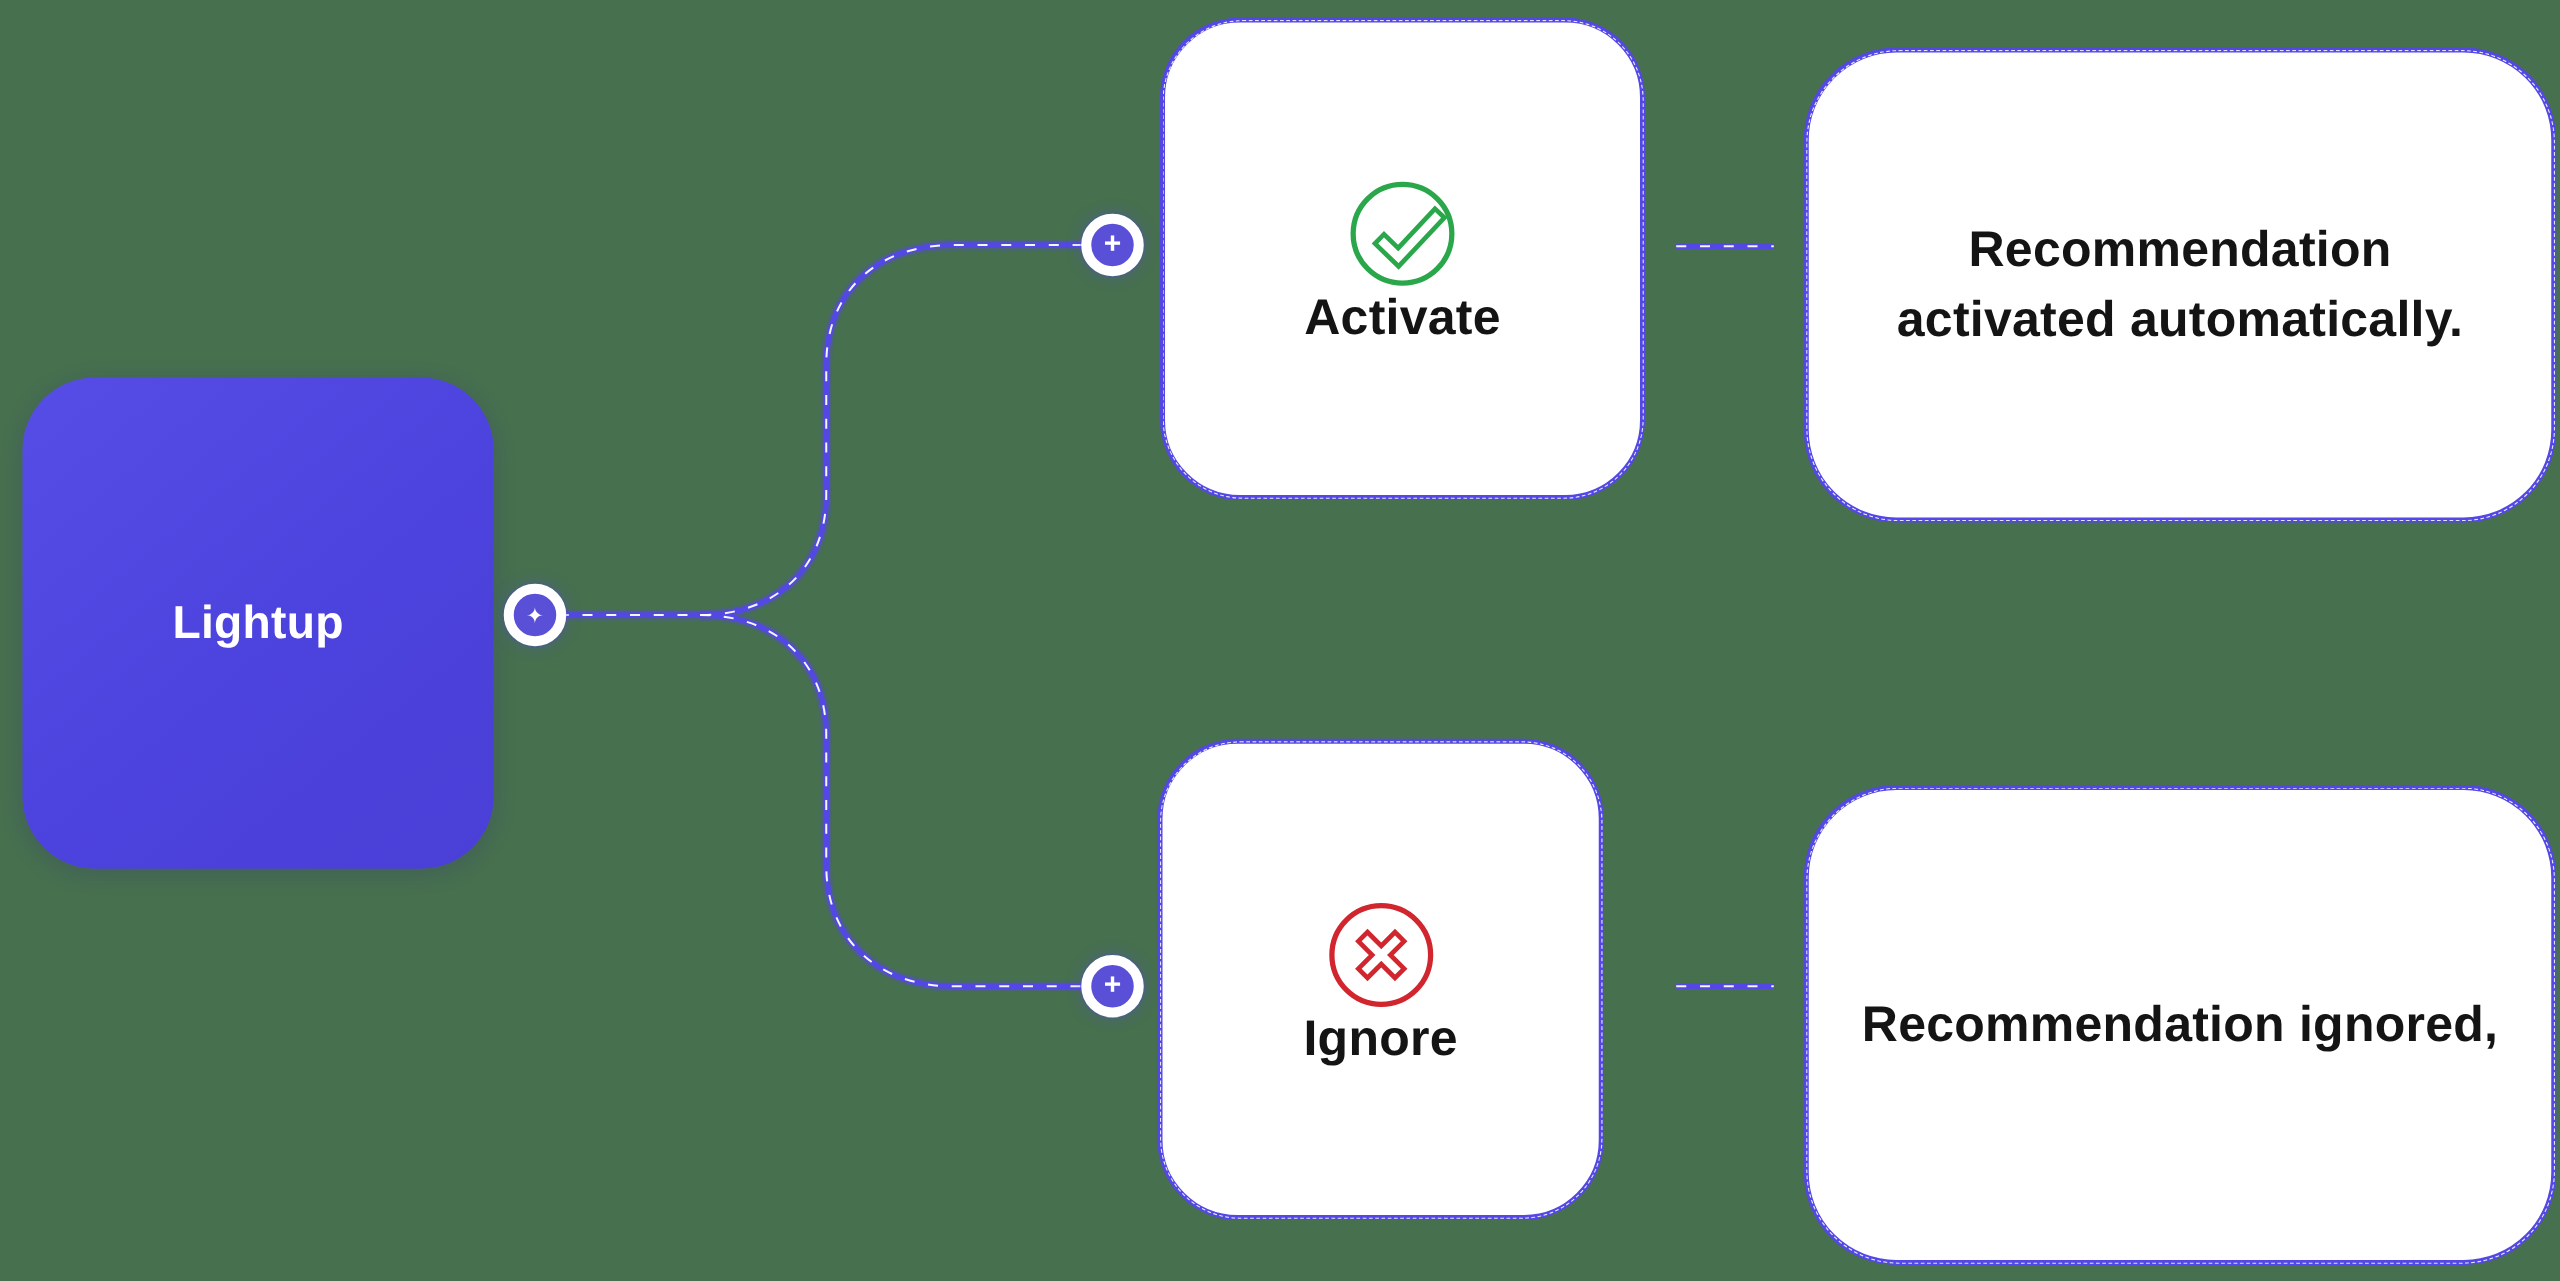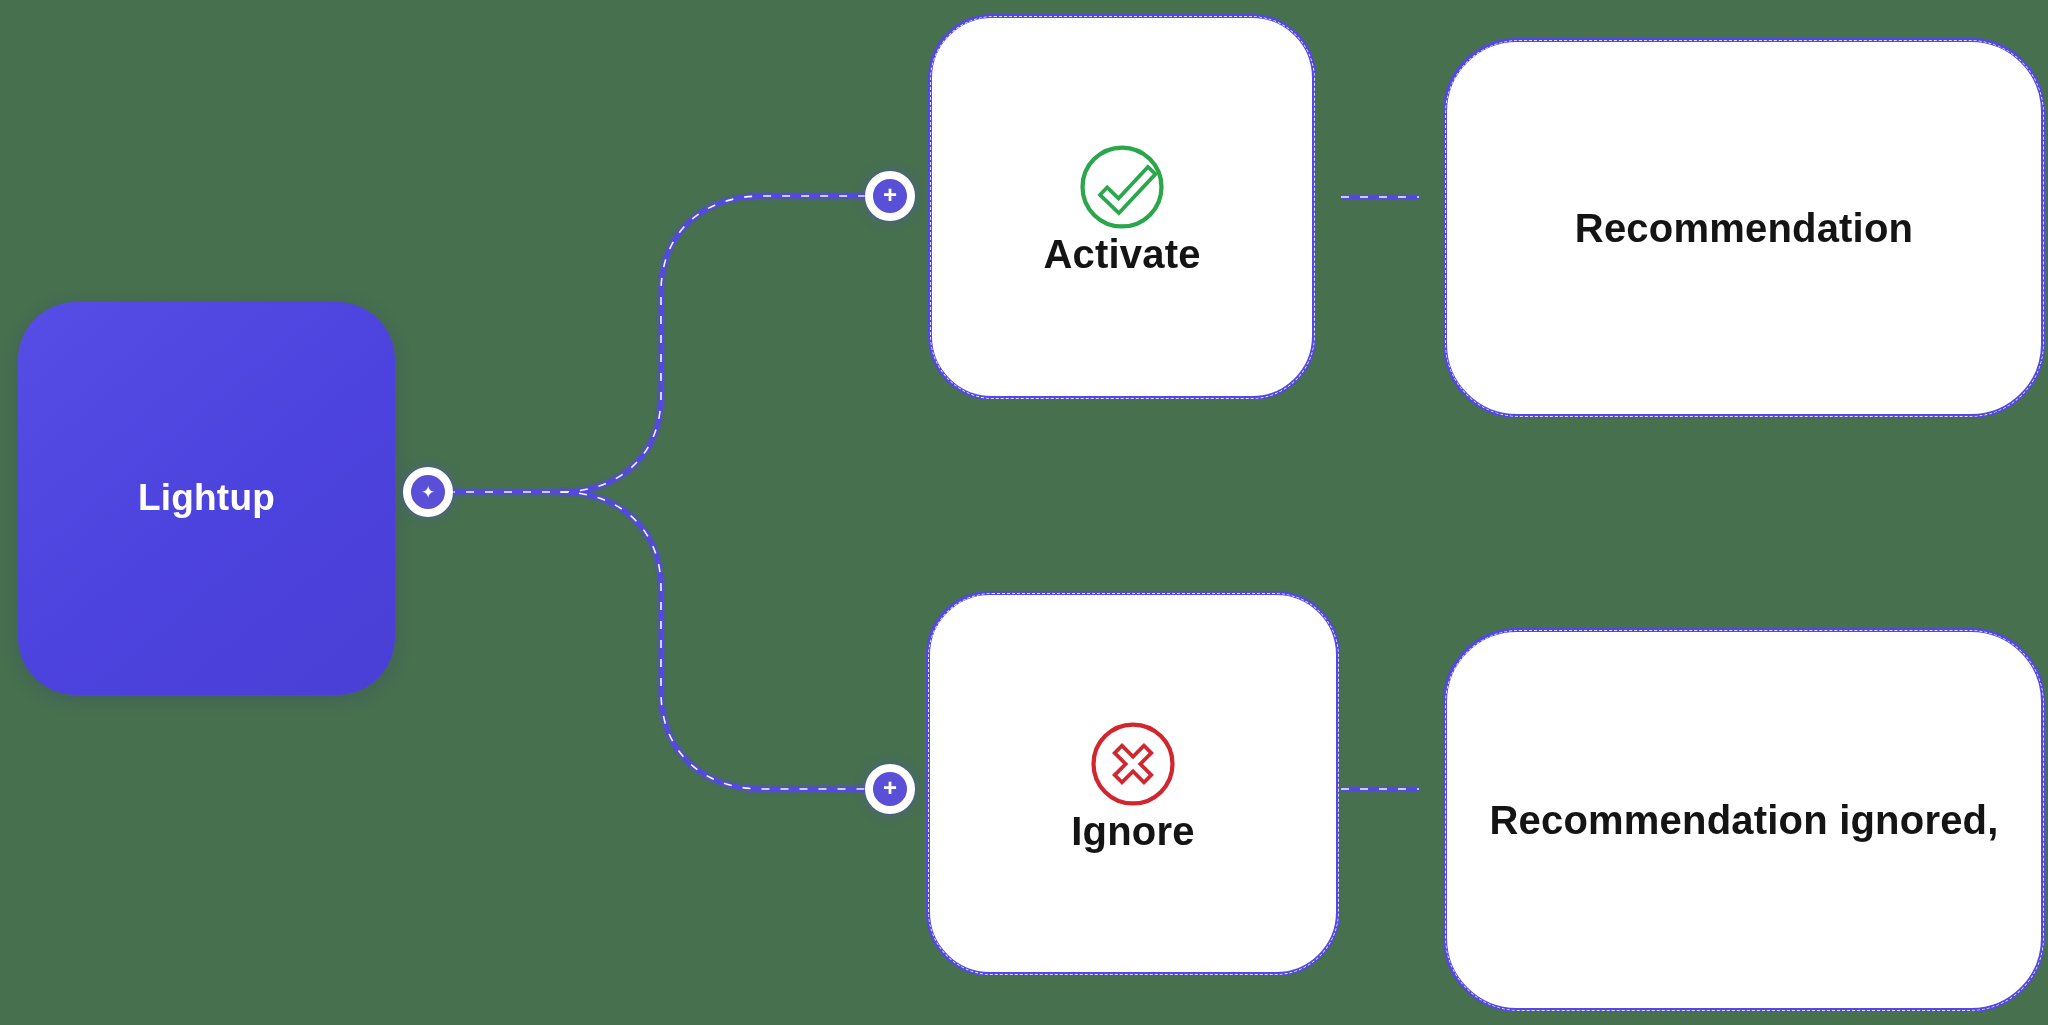--- a/index.html
+++ b/index.html
@@ -41,21 +41,21 @@
   .root-title span { display: block; }
 
   
   .option-card {
     background: #ffffff;
     border: 4px solid #5348e4;
     border-radius: 64px;
     display: flex; flex-direction: column; align-items: center; justify-content: center;
   }
   .activate-card { left: 928px; top: 14px;  width: 388px; height: 386px; }
-  .ignore-card   { left: 926px; top: 591px; width: 414px; height: 385px; }
+  .ignore-card   { left: 926px; top: 591px; width: 357px; height: 385px; }
 
   .option-label {
     color: #141414; font-weight: 700; font-size: 40px; line-height: 1;
     letter-spacing: .2px;
   }
   .icon-wrap { width: 94px; height: 94px; }
   .icon-wrap svg { width: 94px; height: 94px; display: block; }
 
   
   .result-card {
@@ -157,20 +157,21 @@
         <path d="M 35.8 35.8 L 64.2 64.2 M 64.2 35.8 L 35.8 64.2" fill="none" stroke="#ffffff" stroke-width="7"></path>
       </svg>
     </div>
     <div class="option-label">Ignore</div>
   </div>
 
   <div class="card result-card result-top">
     <div class="dash-overlay"></div>
     <div class="result-text">
       <span>Recommendation</span>
+      <span>activated automatically.</span>
     </div>
   </div>
 
   <div class="card result-card result-bottom">
     <div class="dash-overlay"></div>
     <div class="result-text">
       <span>Recommendation ignored,</span>
     </div>
   </div>
 

